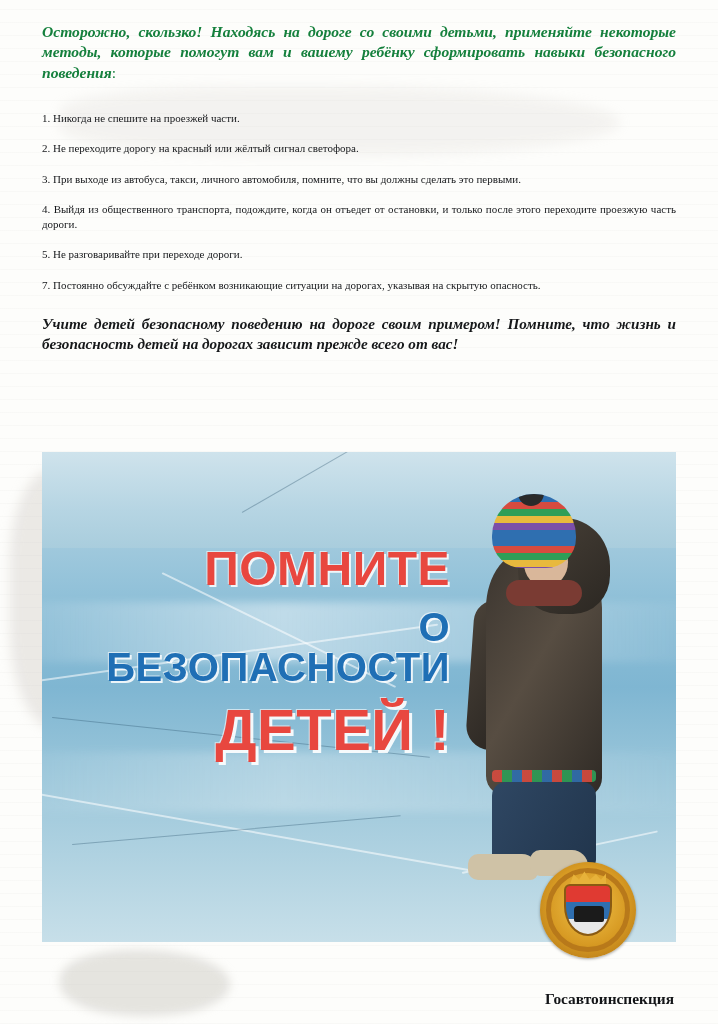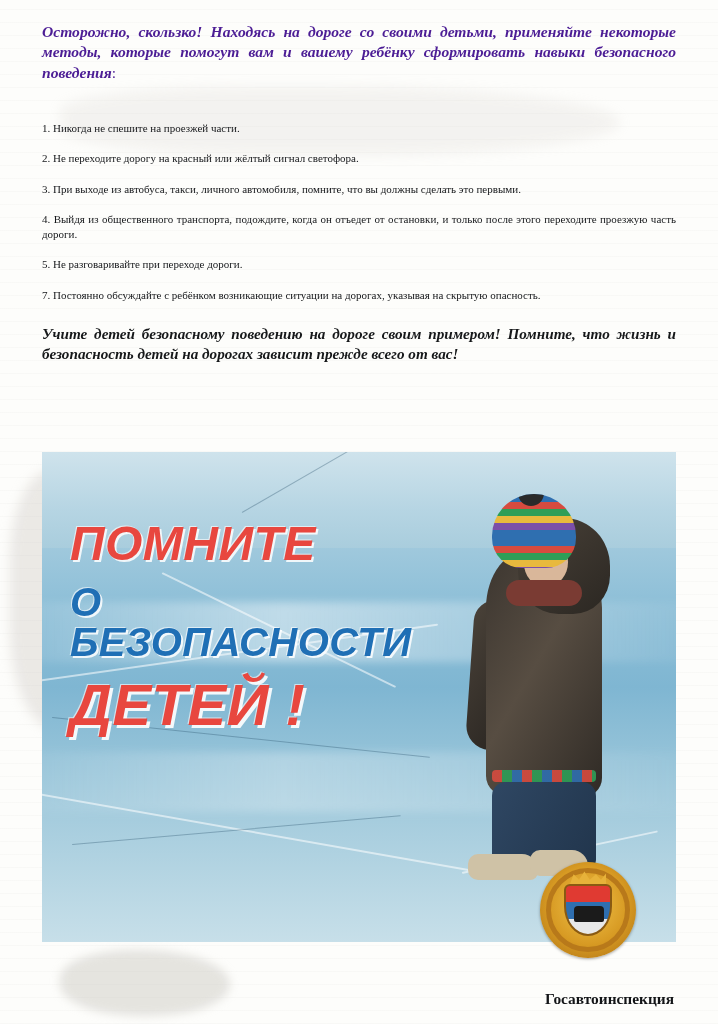--- a/index.html
+++ b/index.html
@@ -49,22 +49,22 @@
     top: 22px;
     width: 634px;
   }
 
   .intro {
     font-style: italic;
     font-weight: bold;
     font-size: 15.6px;
     line-height: 1.30;
     text-align: justify;
-    margin: 0 0 38px 0;
-    color: #4c1d95;
+    margin: 0 0 28px 0;
+    color: #15803d;
   }
   .intro .tail { font-style: normal; font-weight: normal; }
 
   .rule {
     font-size: 11px;
     line-height: 1.32;
     text-align: justify;
     margin: 0 0 16px 0;
     color: #15171a;
   }
@@ -113,26 +113,25 @@
     left: -10%;
     width: 120%;
     height: 60px;
     background: linear-gradient(90deg, rgba(255,255,255,0) 0%, rgba(255,255,255,.45) 40%, rgba(255,255,255,0) 100%);
     filter: blur(4px);
   }
 
   .poster-text {
     position: absolute;
     left: 28px;
-    top: 68px;
+    top: 93px;
     width: 380px;
-    text-align: left;
+    text-align: right;
     font-family: "Liberation Sans", sans-serif;
     font-weight: bold;
-    font-style: italic;
     letter-spacing: .5px;
     line-height: 1;
   }
   .pt-line1 {
     font-size: 48px;
     color: #e8473f;
     text-shadow: 2px 2px 0 rgba(255,255,255,.85), -1px -1px 0 rgba(255,255,255,.6);
     margin-bottom: 14px;
   }
   .pt-line2 {

